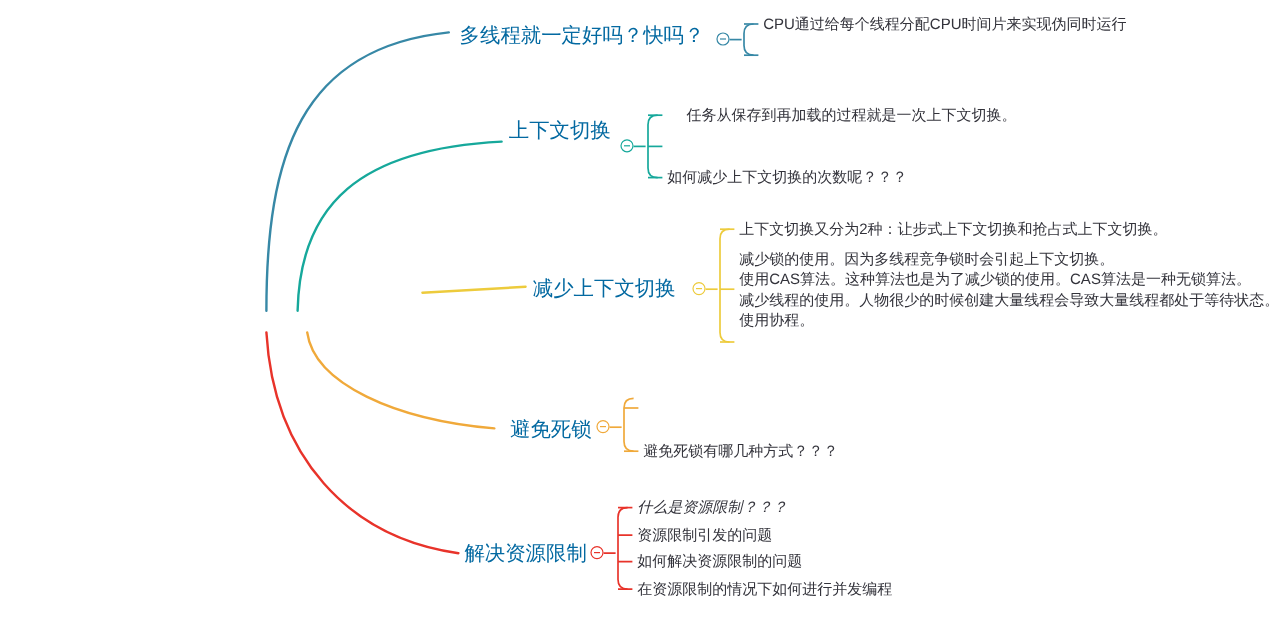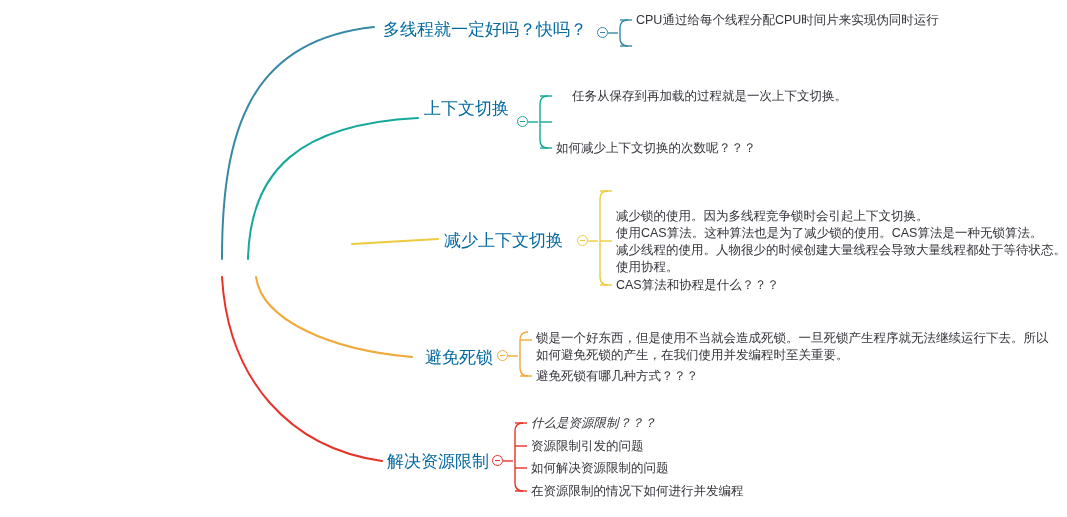--- a/index.html
+++ b/index.html
@@ -122,32 +122,30 @@
   <div class="toggle" style="left:517px; top:116px; border:1.4px solid #16a89b;">
       <span style="position:absolute;left:1.5px;top:3.5px;width:5px;height:1.4px;background:#16a89b;display:block;"></span>
     </div>
   <div class="leaf-block leaf" style="left:556px; top:88px;margin-left:16px;">任务从保存到再加载的过程就是一次上下文切换。</div>
   <div class="leaf-block leaf" style="left:556px; top:140px;">如何减少上下文切换的次数呢？？？</div>
 
   <div class="node branch-label" style="left:444px; top:229px;">减少上下文切换</div>
   <div class="toggle" style="left:577px; top:235px; border:1.4px solid #edcb3c;">
       <span style="position:absolute;left:1.5px;top:3.5px;width:5px;height:1.4px;background:#edcb3c;display:block;"></span>
     </div>
+  <div class="leaf-block leaf" style="left:616px; top:183px;">上下文切换又分为2种：让步式上下文切换和抢占式上下文切换。</div>
   <div class="leaf-block leaf" style="left:616px; top:208px;">减少锁的使用。因为多线程竞争锁时会引起上下文切换。
 使用CAS算法。这种算法也是为了减少锁的使用。CAS算法是一种无锁算法。
 减少线程的使用。人物很少的时候创建大量线程会导致大量线程都处于等待状态。
 使用协程。</div>
-  <div class="leaf-block leaf" style="left:616px; top:277px;">CAS算法和协程是什么？？？</div>
 
   <div class="node branch-label" style="left:425px; top:346px;">避免死锁</div>
   <div class="toggle" style="left:497px; top:350px; border:1.4px solid #f0a93a;">
       <span style="position:absolute;left:1.5px;top:3.5px;width:5px;height:1.4px;background:#f0a93a;display:block;"></span>
     </div>
-  <div class="leaf-block leaf" style="left:536px; top:330px;">锁是一个好东西，但是使用不当就会造成死锁。一旦死锁产生程序就无法继续运行下去。所以
-如何避免死锁的产生，在我们使用并发编程时至关重要。</div>
   <div class="leaf-block leaf" style="left:536px; top:368px;">避免死锁有哪几种方式？？？</div>
 
   <div class="node branch-label" style="left:387px; top:450px;">解决资源限制</div>
   <div class="toggle" style="left:492px; top:455px; border:1.4px solid #e8332a;">
       <span style="position:absolute;left:1.5px;top:3.5px;width:5px;height:1.4px;background:#e8332a;display:block;"></span>
     </div>
   <div class="leaf-block leaf" style="left:531px; top:415px;font-style:italic;">什么是资源限制？？？</div>
   <div class="leaf-block leaf" style="left:531px; top:438px;">资源限制引发的问题</div>
   <div class="leaf-block leaf" style="left:531px; top:483px;">在资源限制的情况下如何进行并发编程</div>
   <div class="leaf-block leaf" style="left:531px; top:460px;">如何解决资源限制的问题</div>

